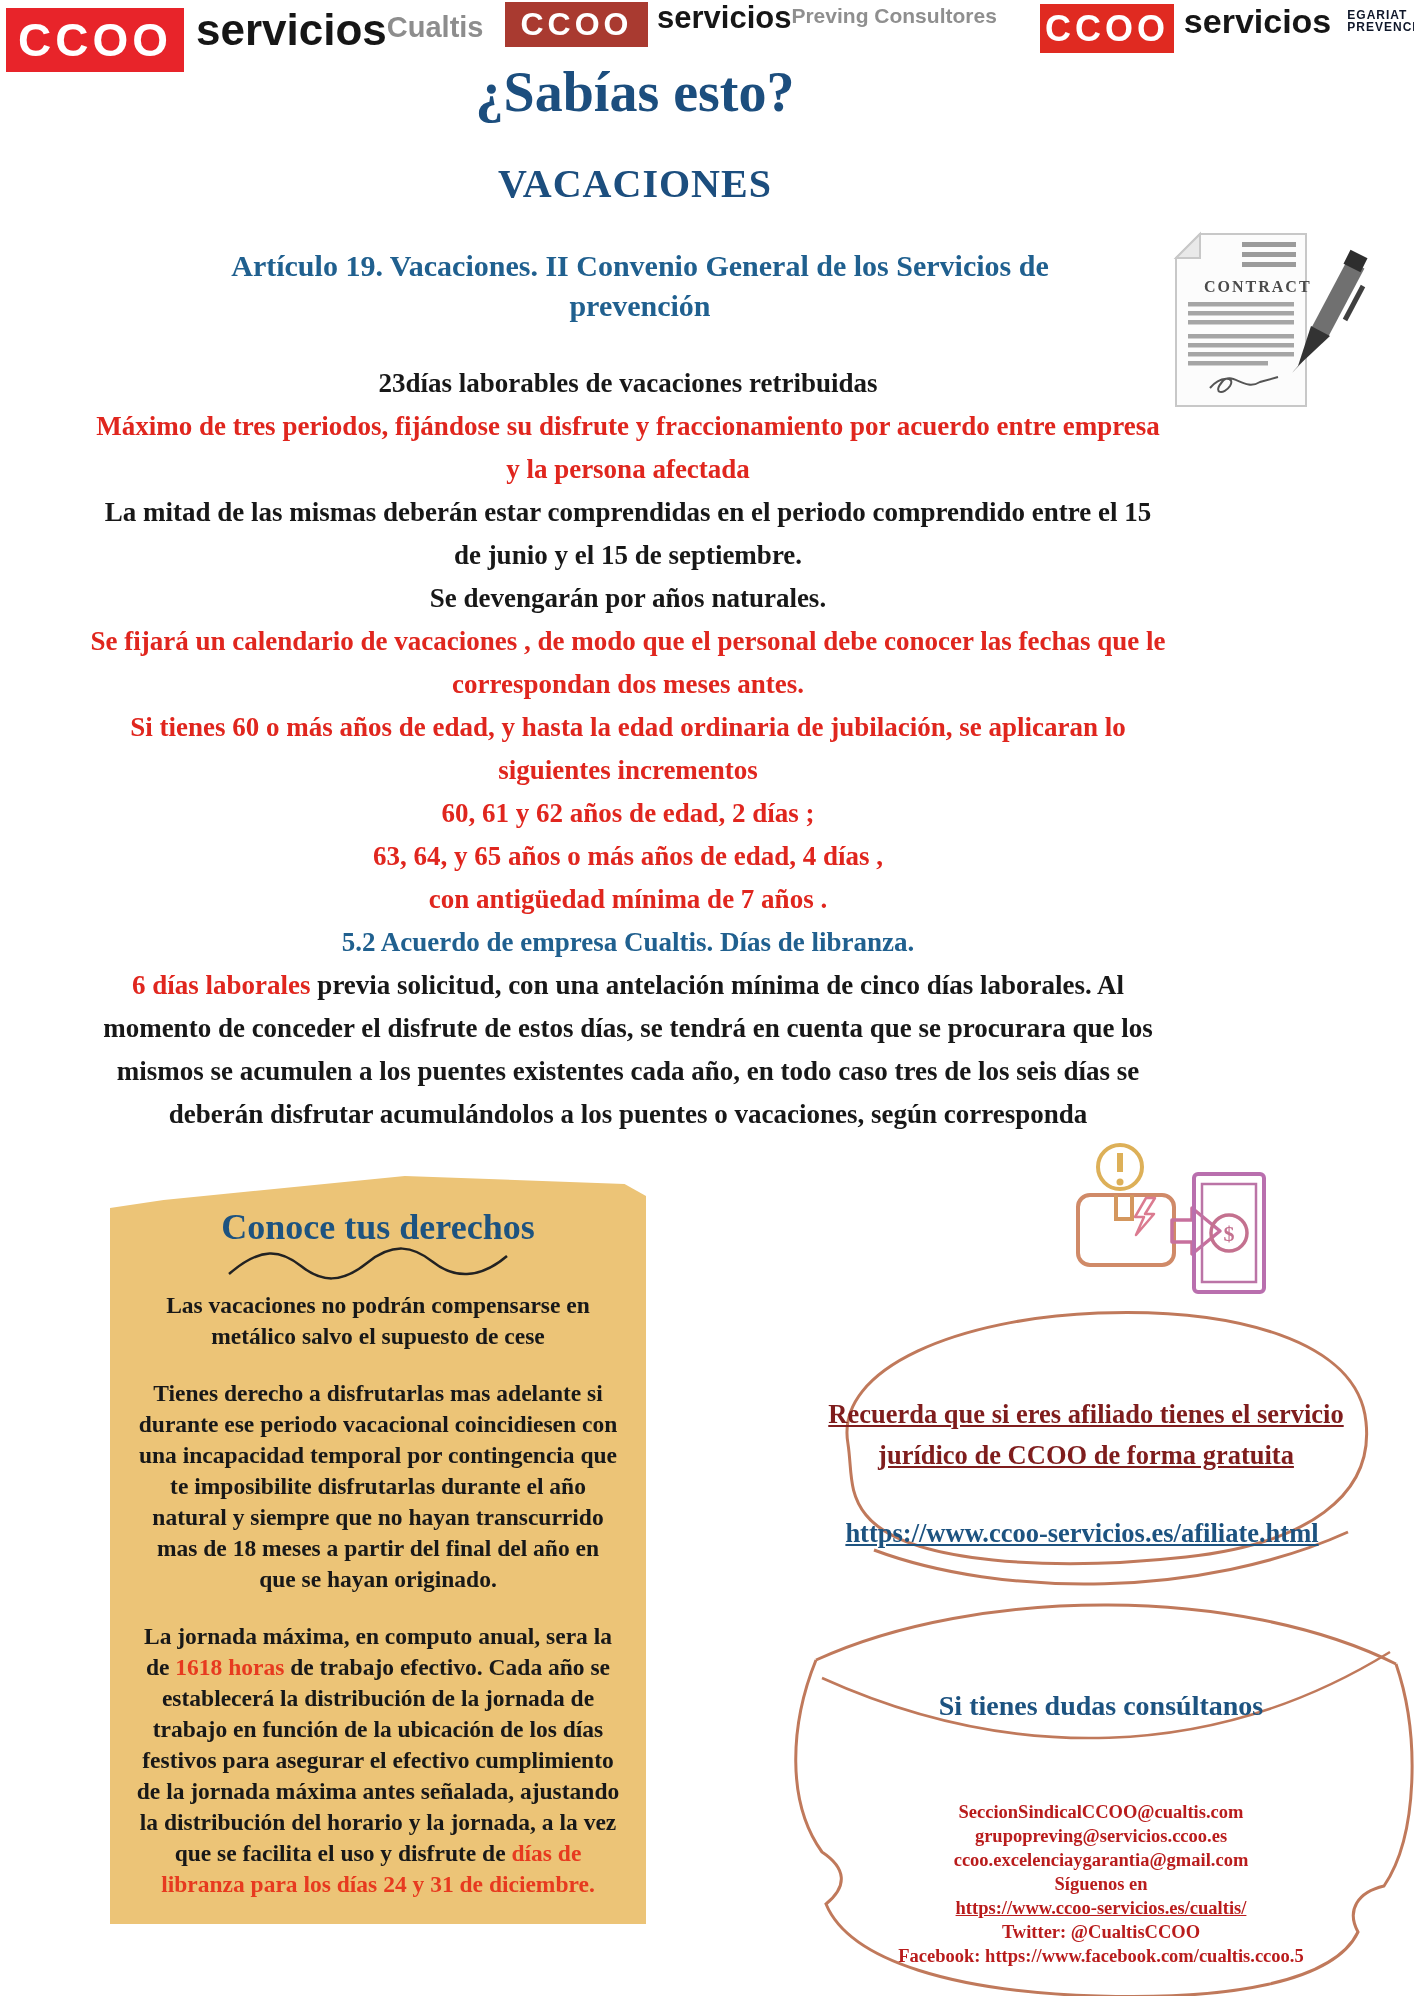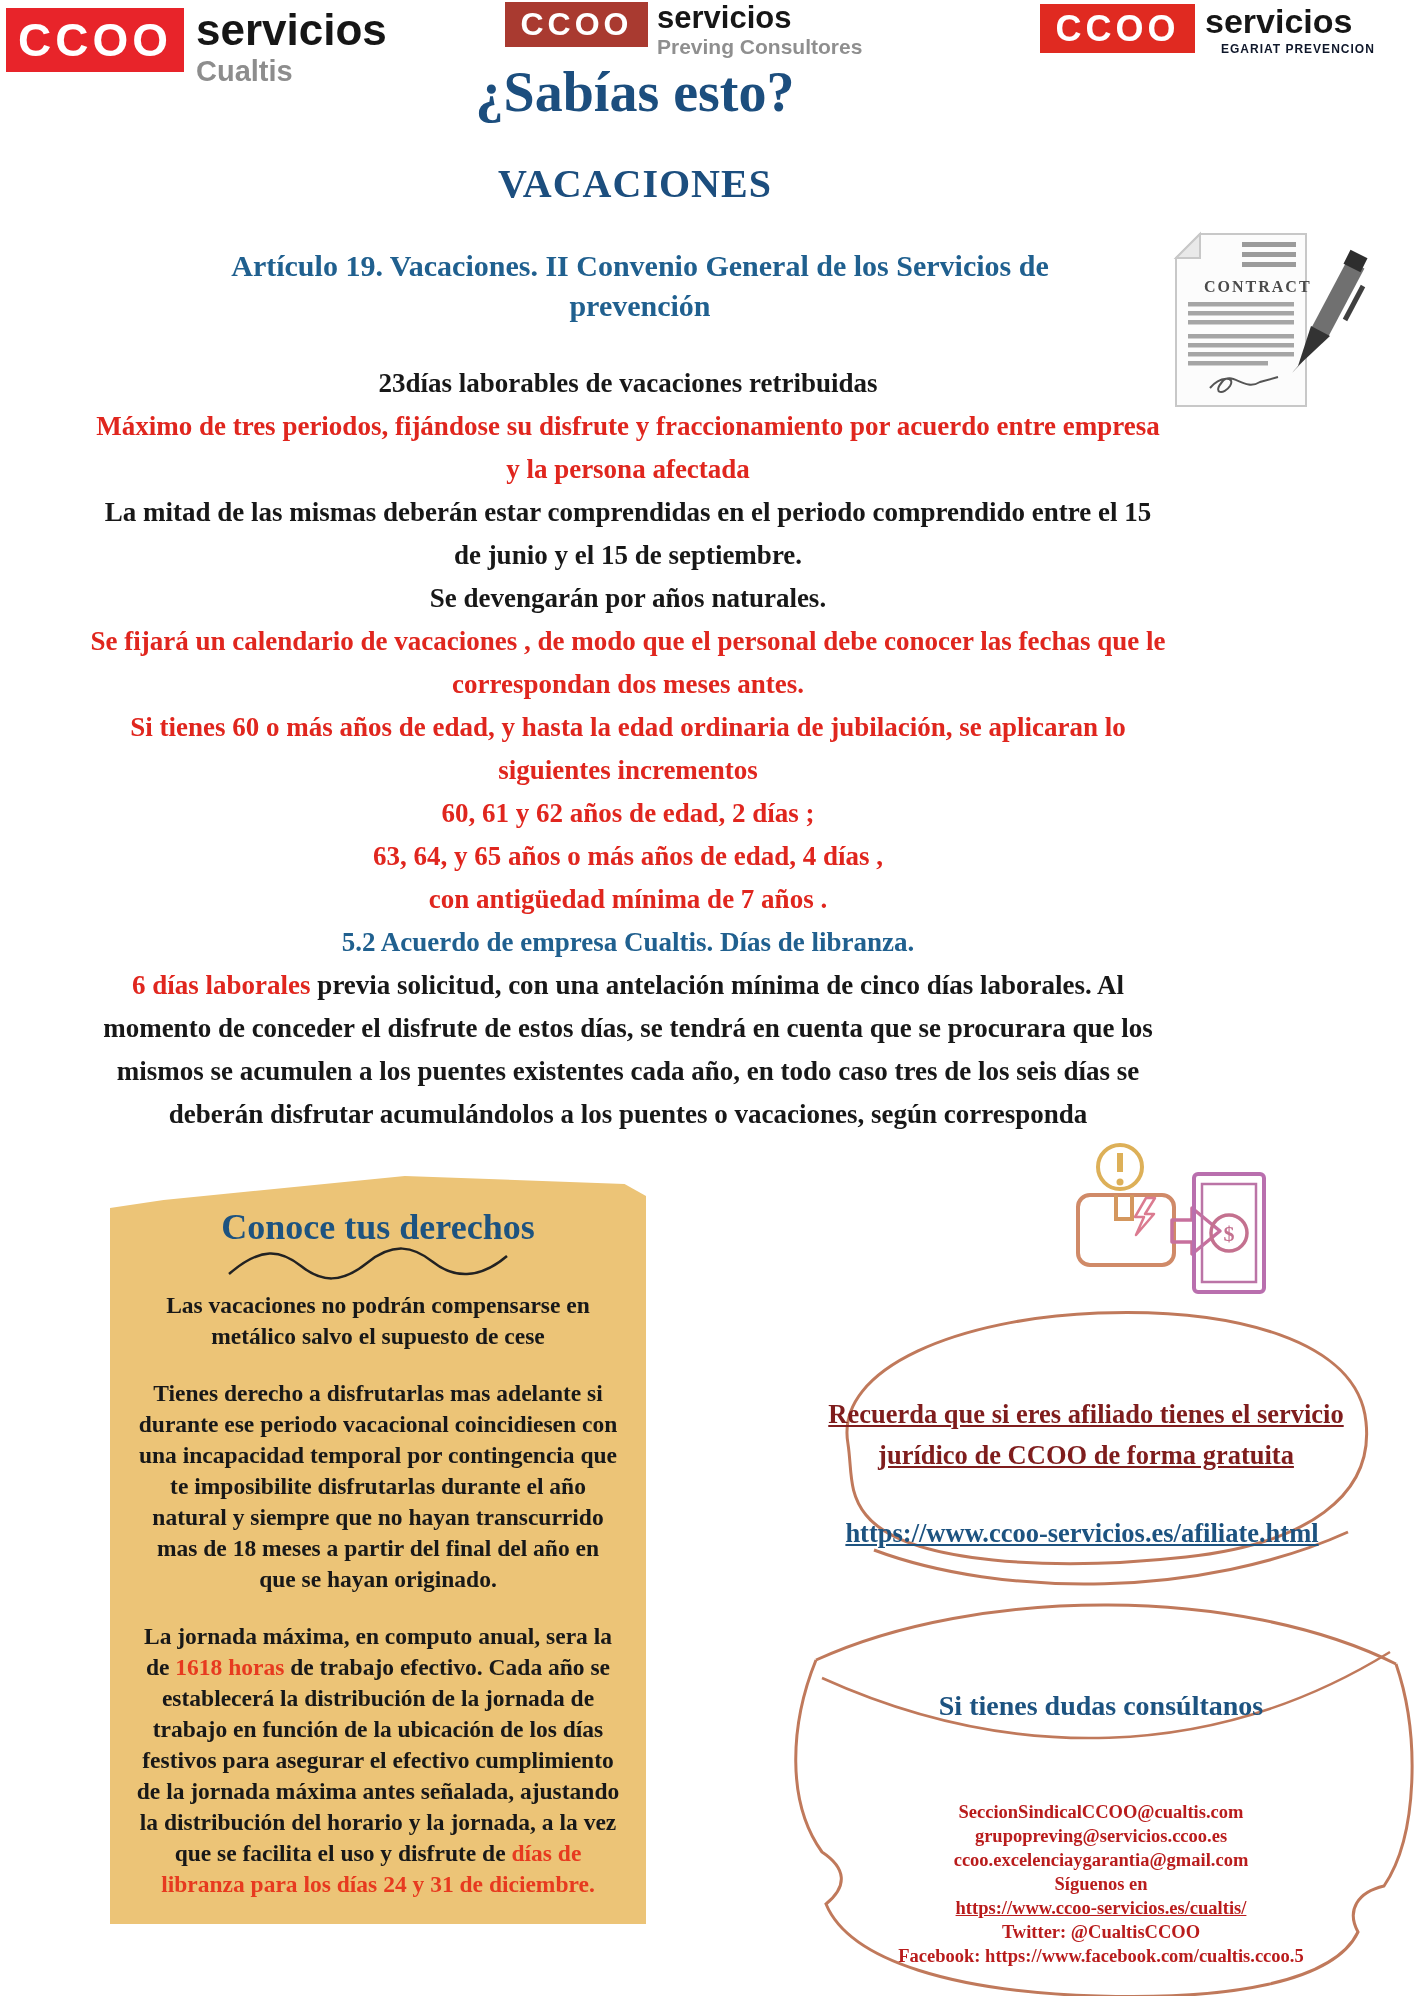--- a/index.html
+++ b/index.html
@@ -4,21 +4,21 @@
 <style>
   html,body{margin:0;padding:0;background:#ffffff;}
   .page{position:relative;width:1414px;height:2000px;background:#fff;overflow:hidden;
         font-family:"Liberation Serif",serif;font-weight:bold;}
 
   
   .logo{position:absolute;display:flex;align-items:flex-start;gap:12px;
         font-family:"Liberation Sans",sans-serif;}
   .logo-mark{display:flex;align-items:center;justify-content:center;color:#fff;
              font-weight:bold;letter-spacing:4px;}
-  .logo-text{display:flex;flex-direction:column;line-height:1;}
+  .logo-text{display:flex;flex-direction:row;line-height:1;}
   .logo-name{color:#161616;font-weight:bold;}
   .logo-sub{font-weight:bold;}
   #logo1{left:6px;top:8px;}
   #logo1 .logo-mark{width:178px;height:64px;background:#e8242a;font-size:46px;}
   #logo1 .logo-name{font-size:44px;}
   #logo1 .logo-sub{font-size:29px;color:#8d8d8d;margin-top:5px;}
   #logo2{left:505px;top:2px;gap:9px;}
   #logo2 .logo-mark{width:143px;height:45px;background:#a93a30;font-size:32px;}
   #logo2 .logo-name{font-size:31px;}
   #logo2 .logo-sub{font-size:21px;color:#8f8f8f;margin-top:3px;}

